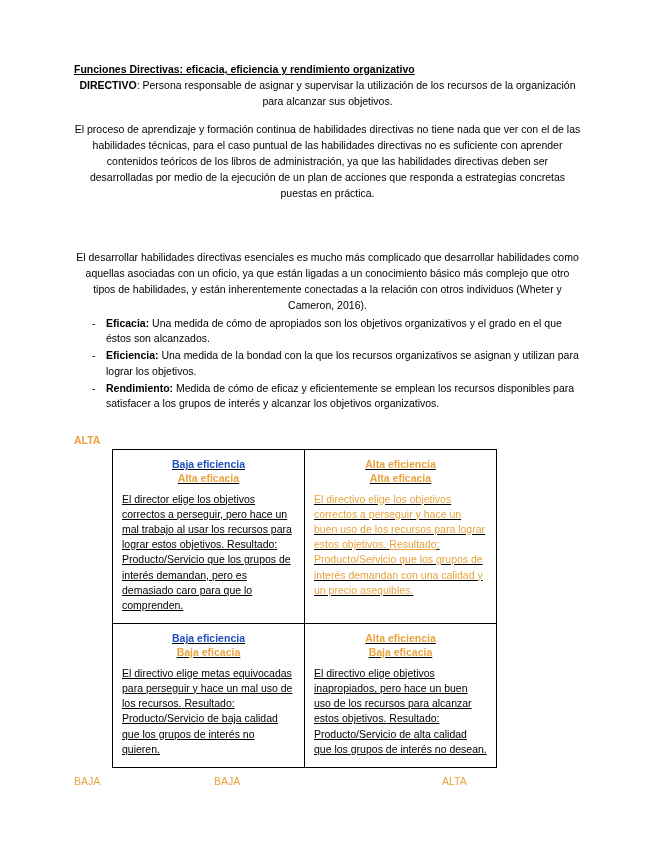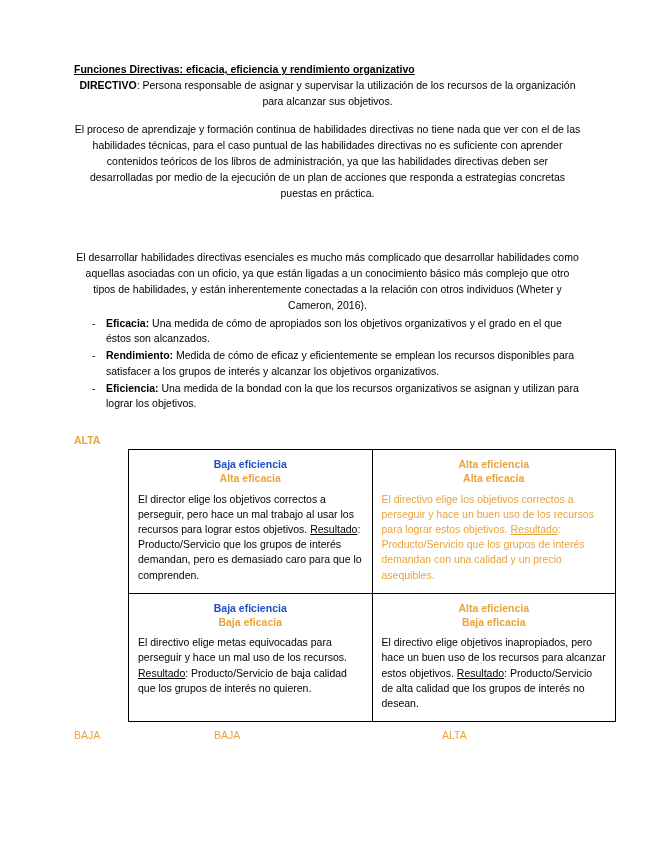--- a/index.html
+++ b/index.html
@@ -66,23 +66,24 @@
     margin-top: 22px;
   }
   .label-alta-top {
     font-size: 10.5px;
     font-weight: bold;
     color: #e8a33d;
     margin-bottom: 3px;
   }
   table.matrix {
     border-collapse: collapse;
-    width: 488px;
-    margin-left: 54px;
+    width: 385px;
+    margin-left: 38px;
     table-layout: fixed;
+    text-decoration: underline;
   }
   table.matrix td {
     border: 1px solid #000000;
     vertical-align: top;
     padding: 7px 9px 10px 9px;
     width: 50%;
     height: 128px;
     box-sizing: border-box;
   }
   .cell-head {
@@ -140,22 +141,22 @@
   <p class="para"><span class="b">DIRECTIVO</span><span>: Persona responsable de asignar y supervisar la utilización de los recursos de la organización para alcanzar sus objetivos.</span></p>
 
   <p class="para">El proceso de aprendizaje y formación continua de habilidades directivas no tiene nada que ver con el de las habilidades técnicas, para el caso puntual de las habilidades directivas no es suficiente con aprender contenidos teóricos de los libros de administración, ya que las habilidades directivas deben ser desarrolladas por medio de la ejecución de un plan de acciones que responda a estrategias concretas puestas en práctica.</p>
 
   <p class="para tight">El desarrollar habilidades directivas esenciales es mucho más complicado que desarrollar habilidades como aquellas asociadas con un oficio, ya que están ligadas a un conocimiento básico más complejo que otro tipos de habilidades, y están inherentemente conectadas a la relación con otros individuos (Wheter y Cameron, 2016).</p>
 
 
 
   <ul class="bullets">
     <li><span class="b">Eficacia:</span><span> Una medida de cómo de apropiados son los objetivos organizativos y el grado en el que éstos son alcanzados.</span></li>
+    <li><span class="b">Eficiencia:</span><span> Una medida de la bondad con la que los recursos organizativos se asignan y utilizan para lograr los objetivos.</span></li>
     <li><span class="b">Rendimiento:</span><span> Medida de cómo de eficaz y eficientemente se emplean los recursos disponibles para satisfacer a los grupos de interés y alcanzar los objetivos organizativos.</span></li>
-    <li><span class="b">Eficiencia:</span><span> Una medida de la bondad con la que los recursos organizativos se asignan y utilizan para lograr los objetivos.</span></li>
   </ul>
 
   <div class="matrix-wrap">
     <div class="label-alta-top">ALTA</div>
 
     <table class="matrix">
       <tbody>
           <tr>
         <td>
           <div class="cell-head">

